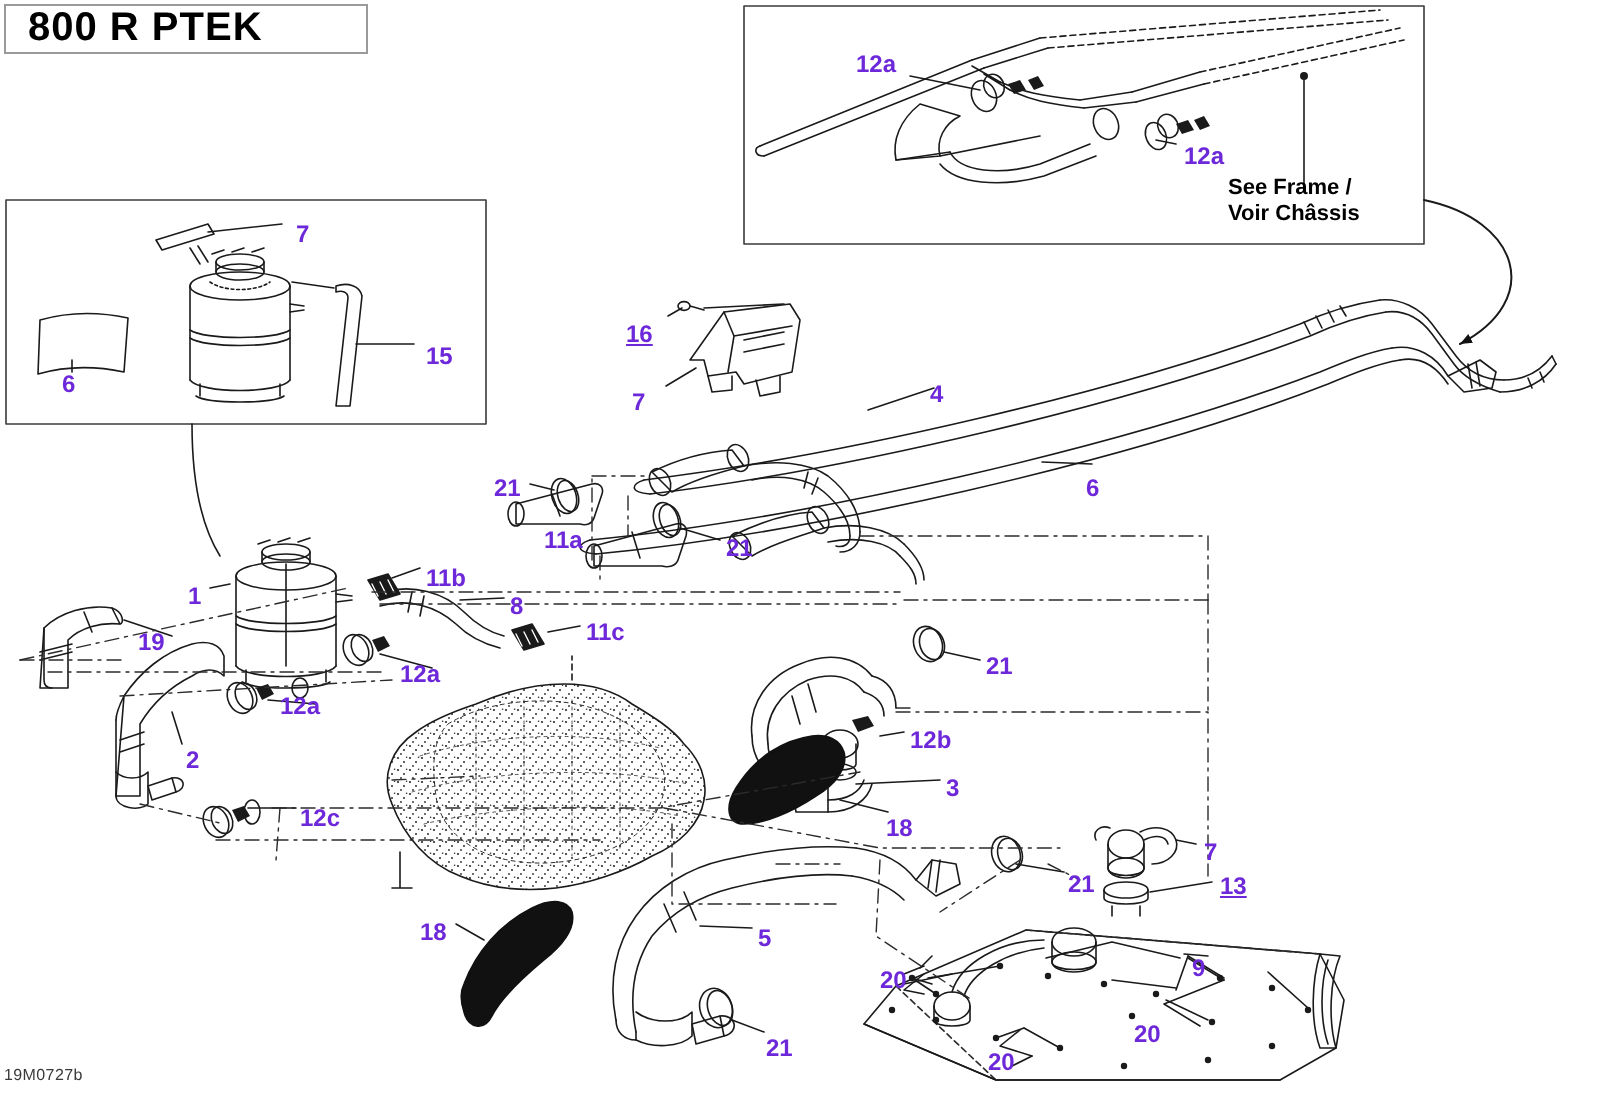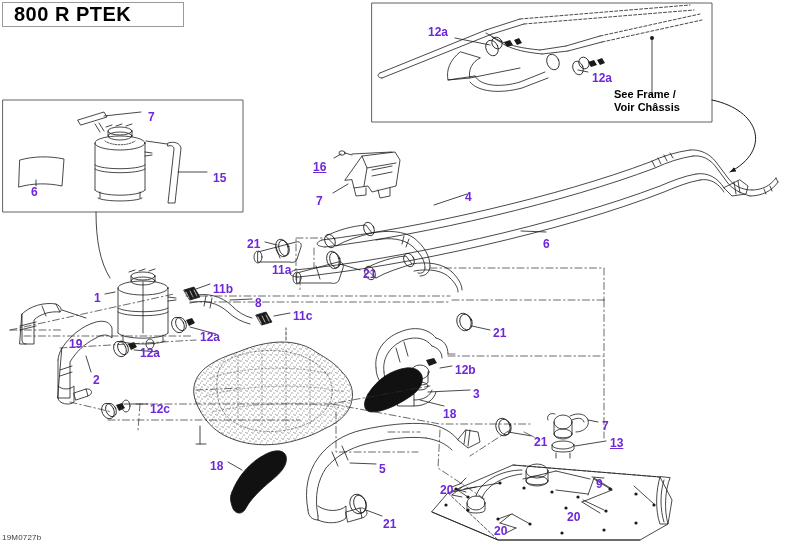--- a/index.html
+++ b/index.html
@@ -533,21 +533,21 @@
       <div class="callout" style="left: 316px; top: 195px;">7</div>
       <div class="callout" style="left: 465px; top: 191px;">4</div>
       <div class="callout" style="left: 543px; top: 238px;">6</div>
       <div class="callout" style="left: 247px; top: 238px;">21</div>
       <div class="callout" style="left: 272px; top: 264px;">11a</div>
       <div class="callout" style="left: 363px; top: 268px;">21</div>
       <div class="callout" style="left: 213px; top: 283px;">11b</div>
       <div class="callout" style="left: 94px; top: 292px;">1</div>
       <div class="callout" style="left: 255px; top: 297px;">8</div>
       <div class="callout" style="left: 293px; top: 310px;">11c</div>
-      <div class="callout" style="left: 69px; top: 338px;">19</div>
+      <div class="callout" style="left: 69px; top: 315px;">19</div>
       <div class="callout" style="left: 140px; top: 347px;">12a</div>
       <div class="callout" style="left: 200px; top: 331px;">12a</div>
       <div class="callout" style="left: 493px; top: 327px;">21</div>
       <div class="callout" style="left: 455px; top: 364px;">12b</div>
       <div class="callout" style="left: 93px; top: 374px;">2</div>
       <div class="callout" style="left: 473px; top: 388px;">3</div>
       <div class="callout" style="left: 150px; top: 403px;">12c</div>
       <div class="callout" style="left: 443px; top: 408px;">18</div>
       <div class="callout" style="left: 602px; top: 420px;">7</div>
       <div class="callout" style="left: 534px; top: 436px;">21</div>

